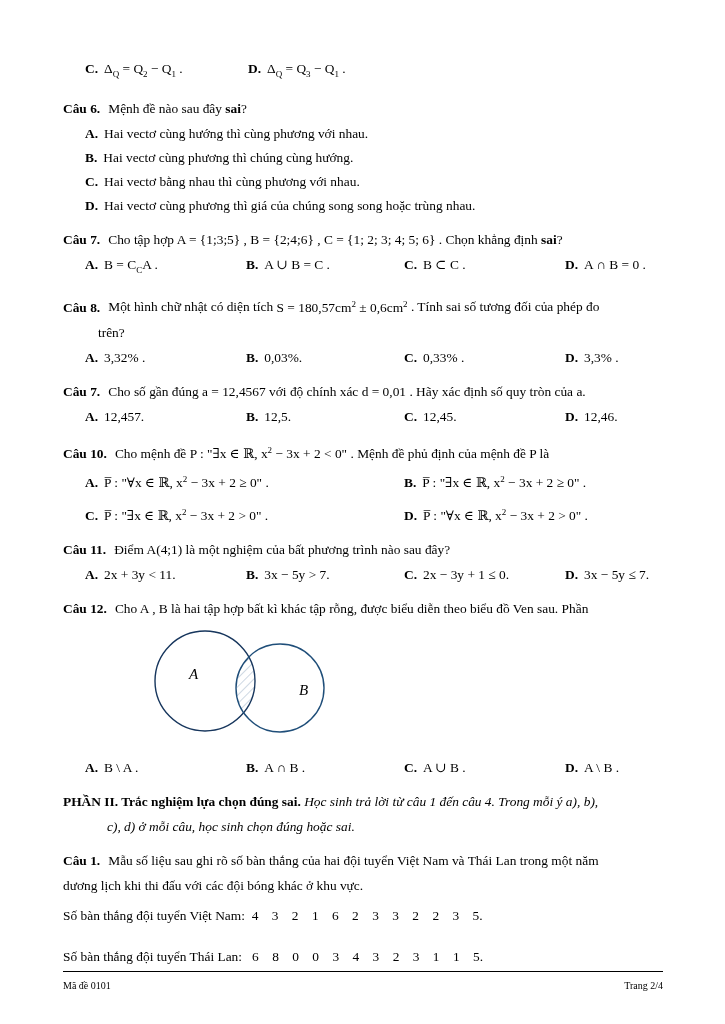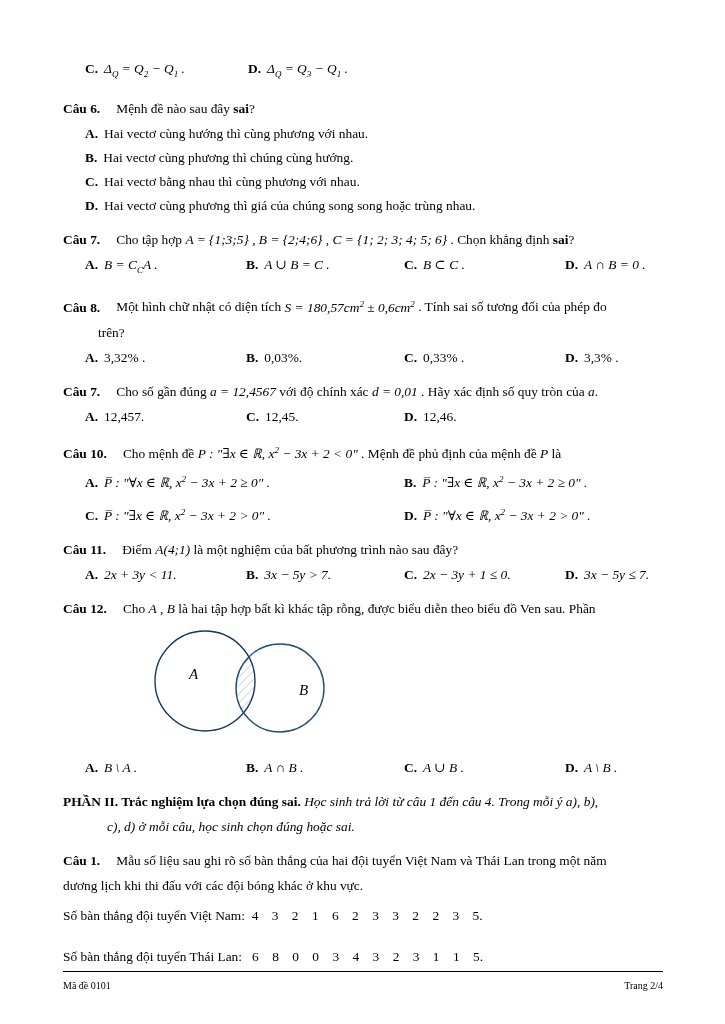--- a/index.html
+++ b/index.html
@@ -4,24 +4,24 @@
 <style>
   html,body{margin:0;padding:0;background:#888;}
   .page{
     width:725px;height:1024px;background:#ffffff;margin:0 auto;position:relative;
     font-family:"Liberation Serif","DejaVu Serif",serif;color:#000;
     font-size:13.4px;line-height:21px;overflow:hidden;
   }
   .content{padding:58px 62px 0 63px;}
   .row{margin:20px 0;}
   .qhead{margin:13px 0 4px 0;text-align:justify;}
-  .qlabel{font-weight:bold;margin-right:16px;}
+  .qlabel{font-weight:bold;margin-right:8px;}
   .bold{font-weight:bold;}
   .ital{font-style:italic;}
-  .m{font-style:italic;}
+  .m{}
   .m sub,.m sup{font-size:9px;}
   .cont{margin-left:35px;}
   .cont2{margin-left:44px;}
   .optline{margin:3px 0 3px 22px;}
   .opts4{display:grid;grid-template-columns:161px 158px 161px 1fr;margin:4px 0 4px 22px;}
   .opts2{display:grid;grid-template-columns:319px 1fr;margin:4px 0 4px 22px;row-gap:9px;}
   .optsprev{display:grid;grid-template-columns:163px 1fr;margin:0 0 0 22px;}
   .ol{font-weight:bold;margin-right:6px;}
   .gap{white-space:pre;}
   .venn-wrap{margin:8px 0 6px 64px;}
@@ -69,20 +69,21 @@
       <span><b class="ol">B.</b><span>0,03%.</span></span>
       <span><b class="ol">C.</b><span>0,33% .</span></span>
       <span><b class="ol">D.</b><span>3,3% .</span></span>
     </div>
 
     <div class="qhead">
       <span class="qlabel">Câu 7.</span><span>Cho số gần đúng </span><span class="m">a = 12,4567</span><span> với độ chính xác </span><span class="m">d = 0,01</span><span> . Hãy xác định số quy tròn của </span><span class="m">a</span><span>.</span>
     </div>
     <div class="opts4">
       <span><b class="ol">A.</b><span>12,457.</span></span>
+      <span><b class="ol">B.</b><span>12,5.</span></span>
       <span><b class="ol">C.</b><span>12,45.</span></span>
       <span><b class="ol">D.</b><span>12,46.</span></span>
     </div>
 
     <div class="qhead">
       <span class="qlabel">Câu 10.</span><span>Cho mệnh đề </span><span class="m">P : "∃x ∈ ℝ, x<sup>2</sup> − 3x + 2 &lt; 0"</span><span> . Mệnh đề phủ định của mệnh đề </span><span class="m">P</span><span> là</span>
     </div>
     <div class="opts2">
       <span><b class="ol">A.</b><span class="m">P̅ : "∀x ∈ ℝ, x<sup>2</sup> − 3x + 2 ≥ 0" .</span></span>
       <span><b class="ol">B.</b><span class="m">P̅ : "∃x ∈ ℝ, x<sup>2</sup> − 3x + 2 ≥ 0" .</span></span>

